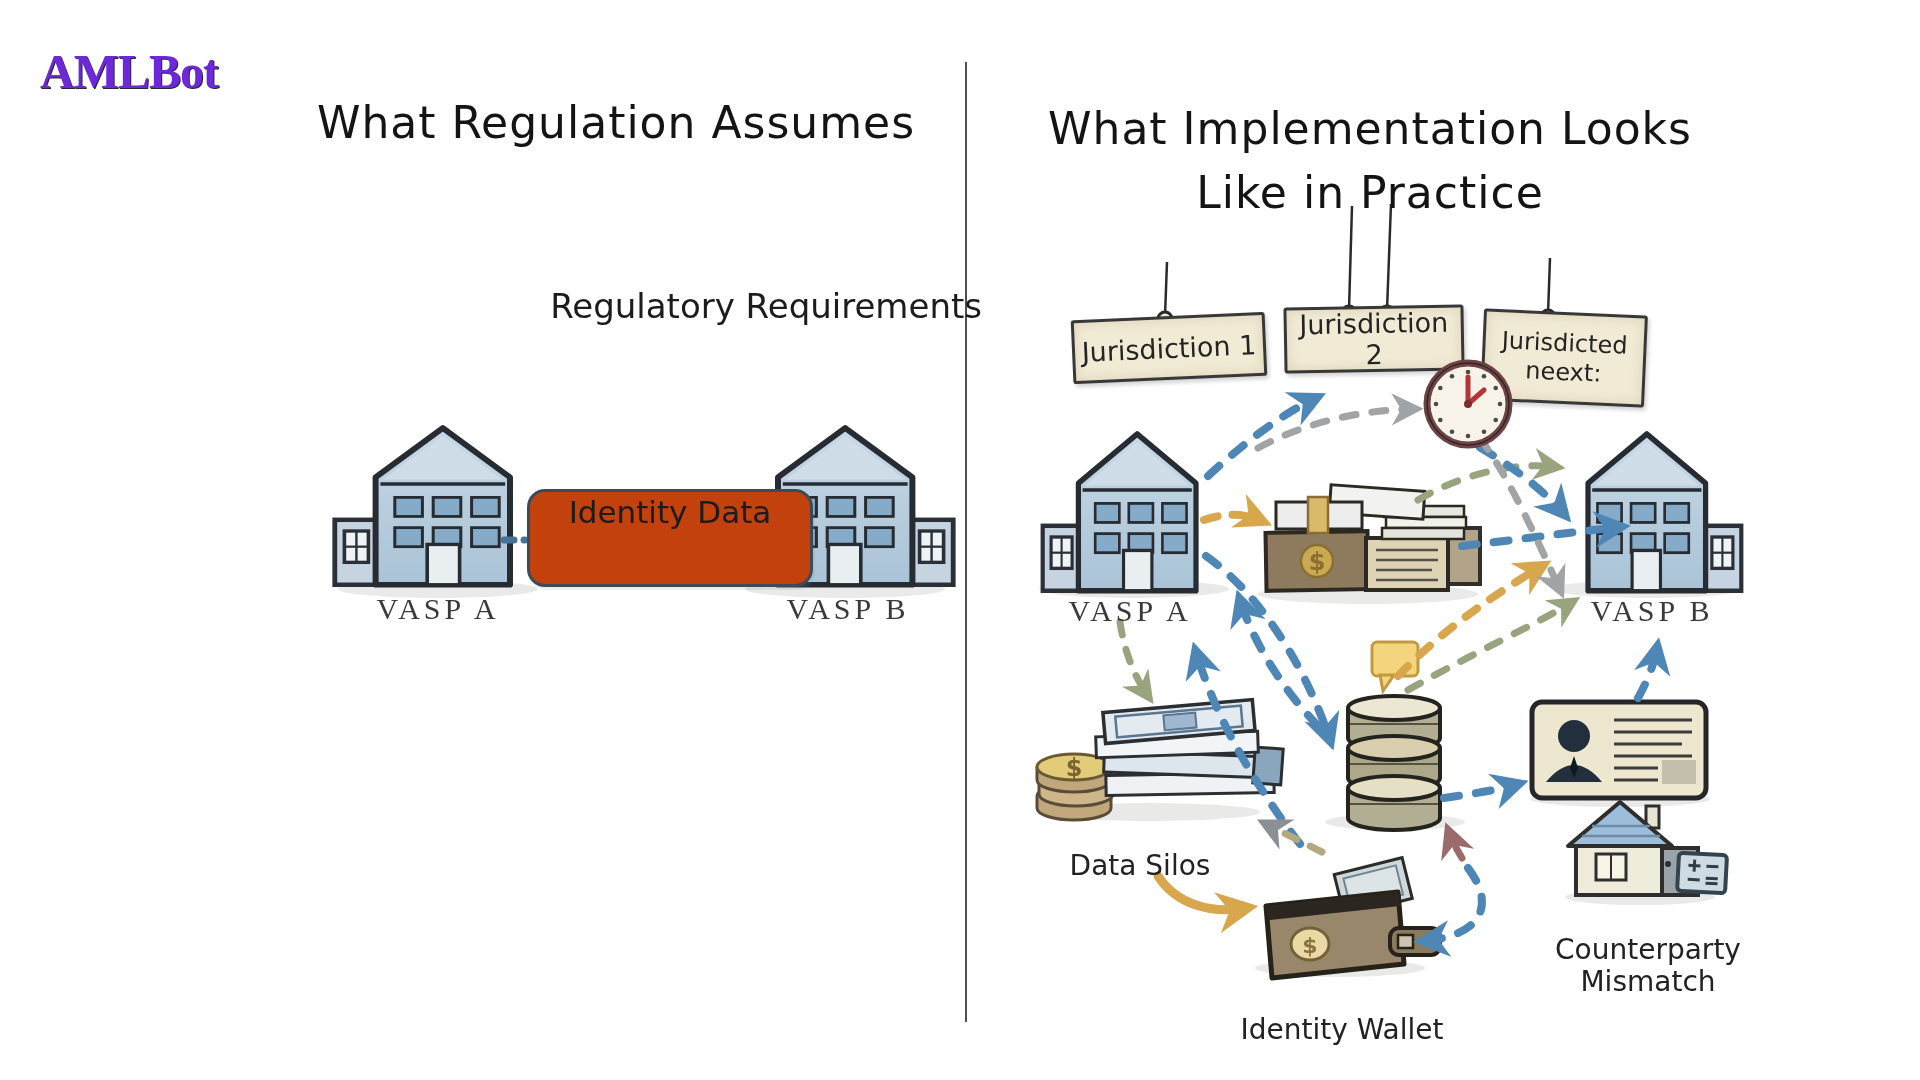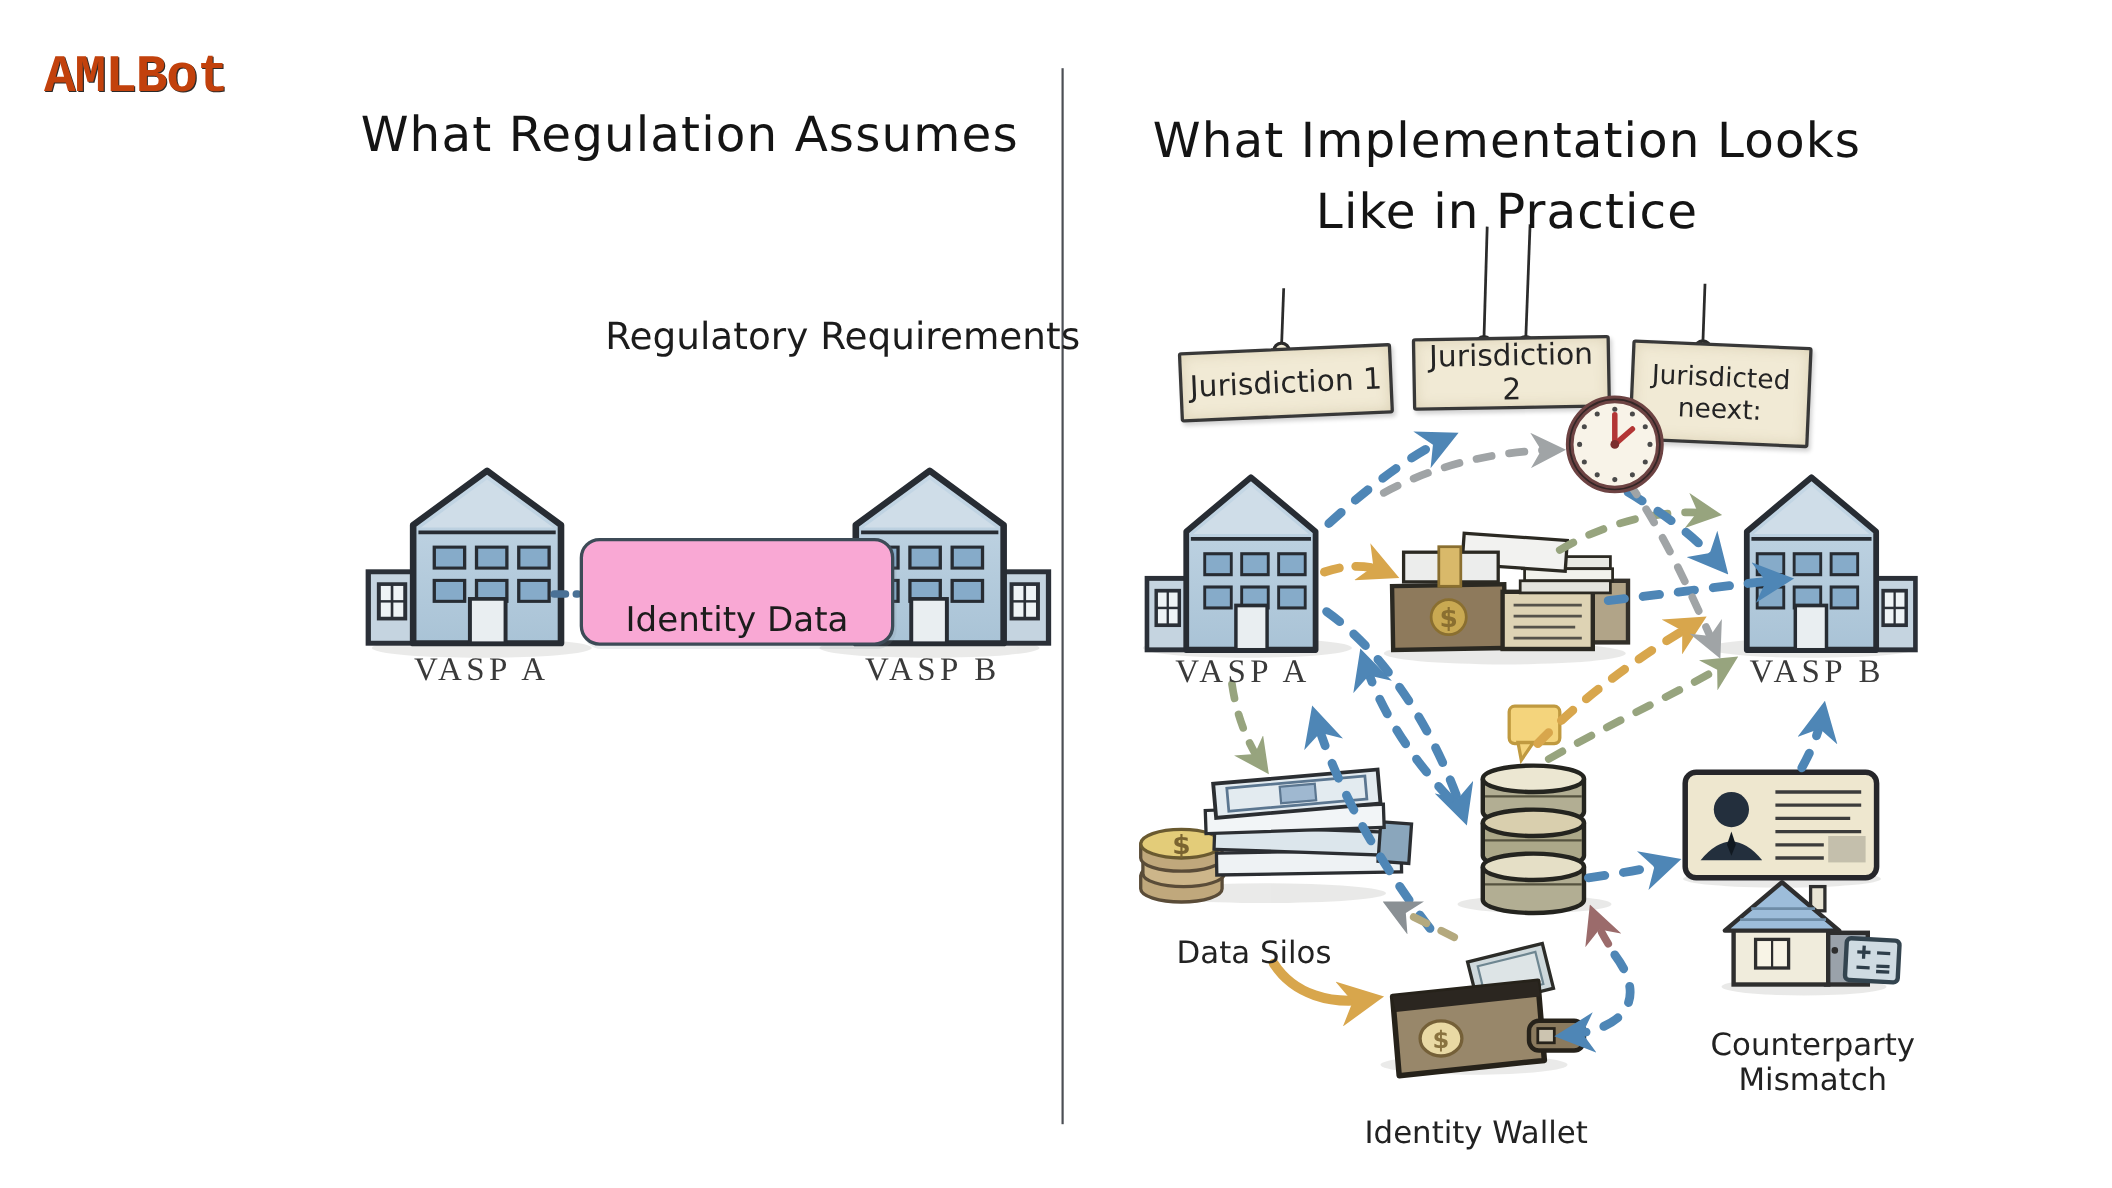--- a/index.html
+++ b/index.html
@@ -1,29 +1,29 @@
 <!DOCTYPE html>
 <html><head>
 <meta charset="utf-8">
 <style>
   html,body{margin:0;padding:0;background:#fff;}
   #stage{position:relative;width:1920px;height:1080px;background:#ffffff;overflow:hidden;
          font-family:"DejaVu Sans",sans-serif;color:#222;}
   .abs{position:absolute;}
-  #logo{left:40px;top:44px;font-family:Liberation Mono, monospace;font-weight:900;
-        font-size:48px;letter-spacing:-1px;color:#c2410c;z-index:5;
+  #logo{left:40px;top:44px;font-family:Liberation Serif, serif;font-weight:900;
+        font-size:48px;letter-spacing:-1px;color:#6d28d9;z-index:5;
         text-shadow:1px 1px 0 #2a2a2a;}
   #divider{left:965px;top:62px;width:2px;height:960px;background:#4c4f55;z-index:1;}
   .title{font-size:44px;color:#141414;text-align:center;letter-spacing:1px;z-index:4;}
   .subtitle{font-size:34px;color:#1c1c1c;text-align:right;z-index:4;}
   .vasp{font-family:Liberation Serif, serif;font-size:30px;letter-spacing:4px;
         color:#3a3a3a;text-align:center;z-index:4;}
   .small-label{font-size:28px;color:#222;text-align:center;line-height:1.15;z-index:4;margin-top:32px;}
-  #identity-box{left:527px;top:489px;width:212px;height:92px;background:#f9a8d4;
-        border:3.5px solid #3d4b57;border-radius:18px;display:flex;align-items:flex-end;
+  #identity-box{left:527px;top:489px;width:212px;height:92px;background:#c2410c;
+        border:3.5px solid #3d4b57;border-radius:18px;display:flex;align-items:flex-start;
         justify-content:center;text-align:center;font-size:31px;line-height:1.3;color:#1c1c1c;
         z-index:4;box-shadow:2px 3px 0 rgba(120,140,150,.15);padding:0 34px;}
   .sign{background:#f1ead5;border:3px solid #383838;border-radius:3px;display:flex;
         align-items:center;justify-content:center;text-align:center;color:#242424;
         z-index:2;box-shadow:2px 3px 4px rgba(0,0,0,.18), inset 0 0 12px rgba(160,140,90,.25);}
   #sign-1{left:1072px;top:316px;width:188px;height:58px;font-size:27px;transform:rotate(-2.5deg);}
   #sign-2{left:1284px;top:306px;width:174px;height:60px;font-size:27px;transform:rotate(-1deg);}
   #sign-3{left:1482px;top:312px;width:146px;height:86px;font-size:24px;line-height:1.2;
           transform:rotate(2.5deg);padding:0 6px;}
   #main-art{left:0;top:0;z-index:1;}
@@ -273,21 +273,21 @@
         <circle cx="22.3" cy="66" r="2.3"></circle>
       <circle cx="18" cy="50" r="2.3"></circle>
         <circle cx="22.3" cy="34" r="2.3"></circle>
         <circle cx="34" cy="22.3" r="2.3"></circle>
     </g>
     <line x1="50" y1="50" x2="50" y2="23" stroke="#b33535" stroke-width="5" stroke-linecap="round"></line>
     <line x1="50" y1="50" x2="66" y2="36" stroke="#b33535" stroke-width="5" stroke-linecap="round"></line>
     <circle cx="50" cy="50" r="4" fill="#7a2e2e"></circle>
   </svg>
 
-  <div class="abs title" style="left:277px;top:97px;width:700px;">What Regulation Assumes</div>
+  <div class="abs title" style="left:266px;top:97px;width:700px;">What Regulation Assumes</div>
 
   <div class="abs title" style="left:1000px;top:97px;width:740px;line-height:1.45;">
     <span style="display:block;">What Implementation Looks</span>
     <span style="display:block;text-align:center;">Like in Practice</span>
   </div>
 
   <div class="abs subtitle" style="left:282px;top:286px;width:700px;">Regulatory Requirements</div>
 
   <div class="abs" id="identity-box">
     <span>Identity Data</span>

